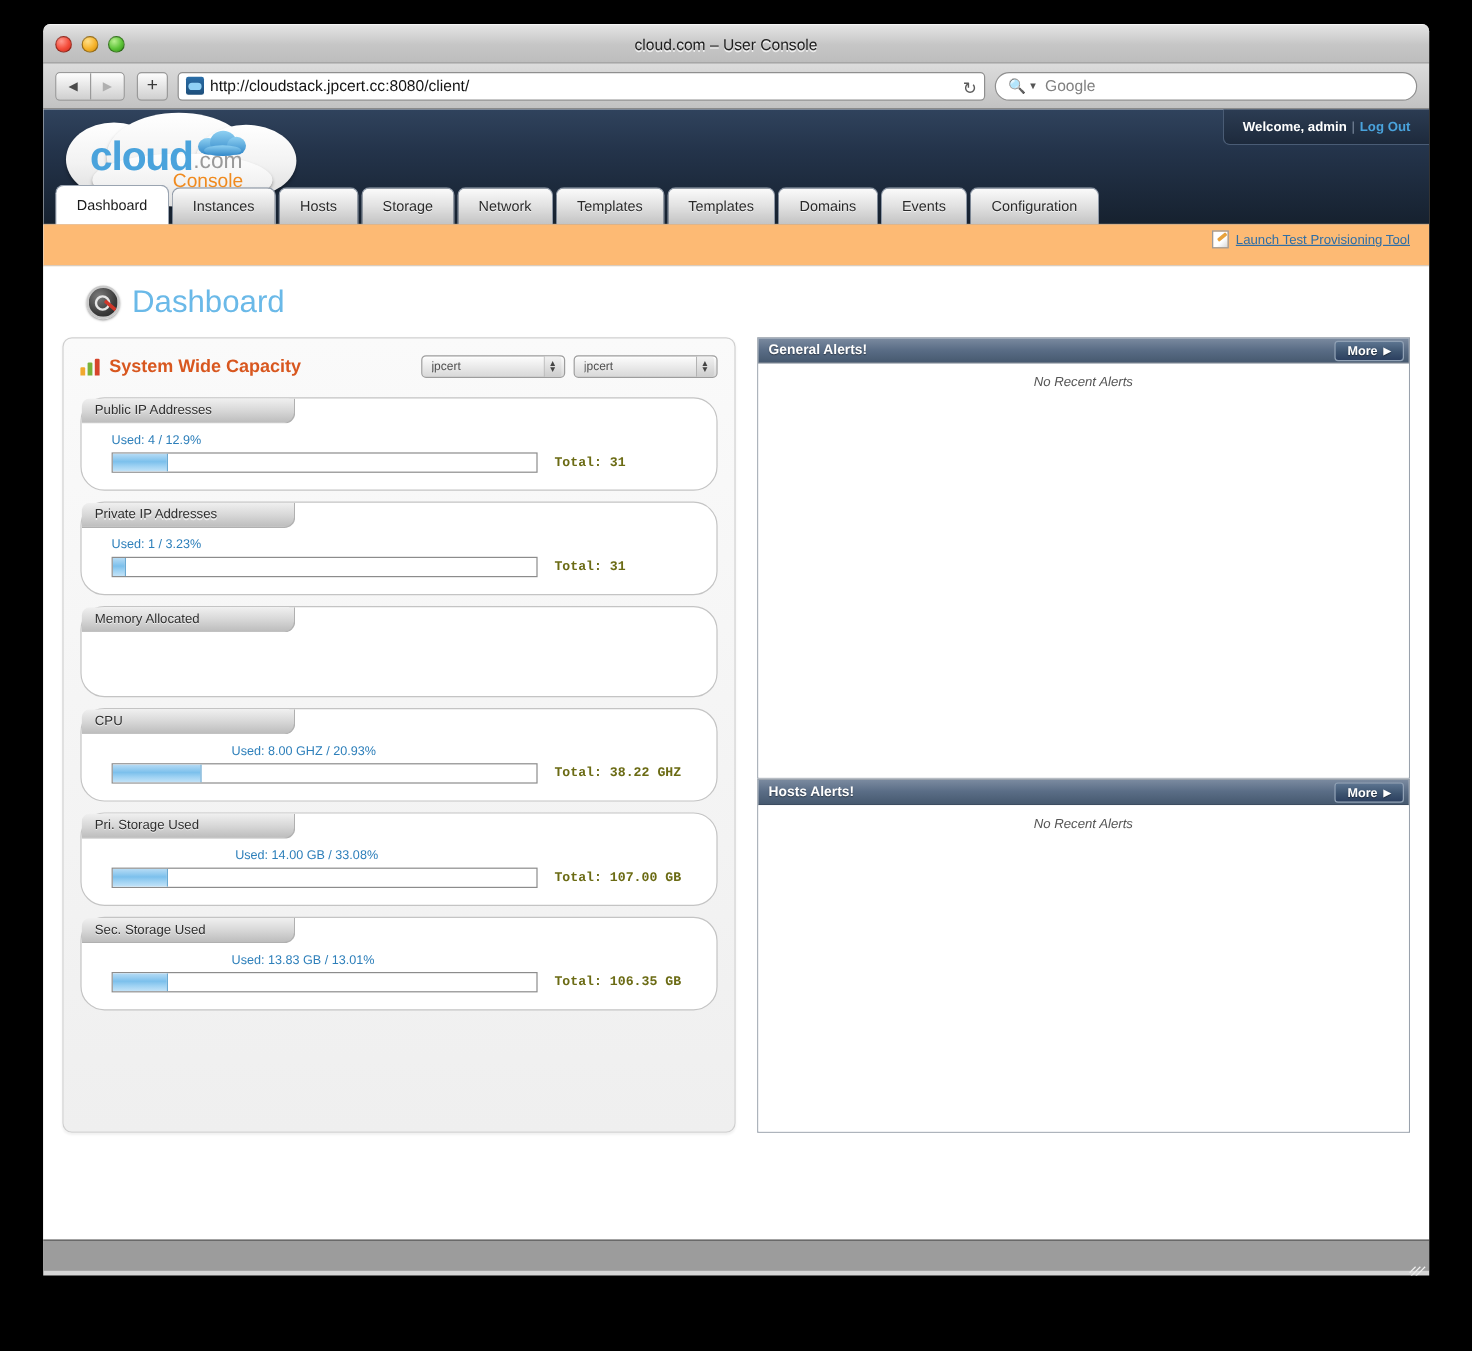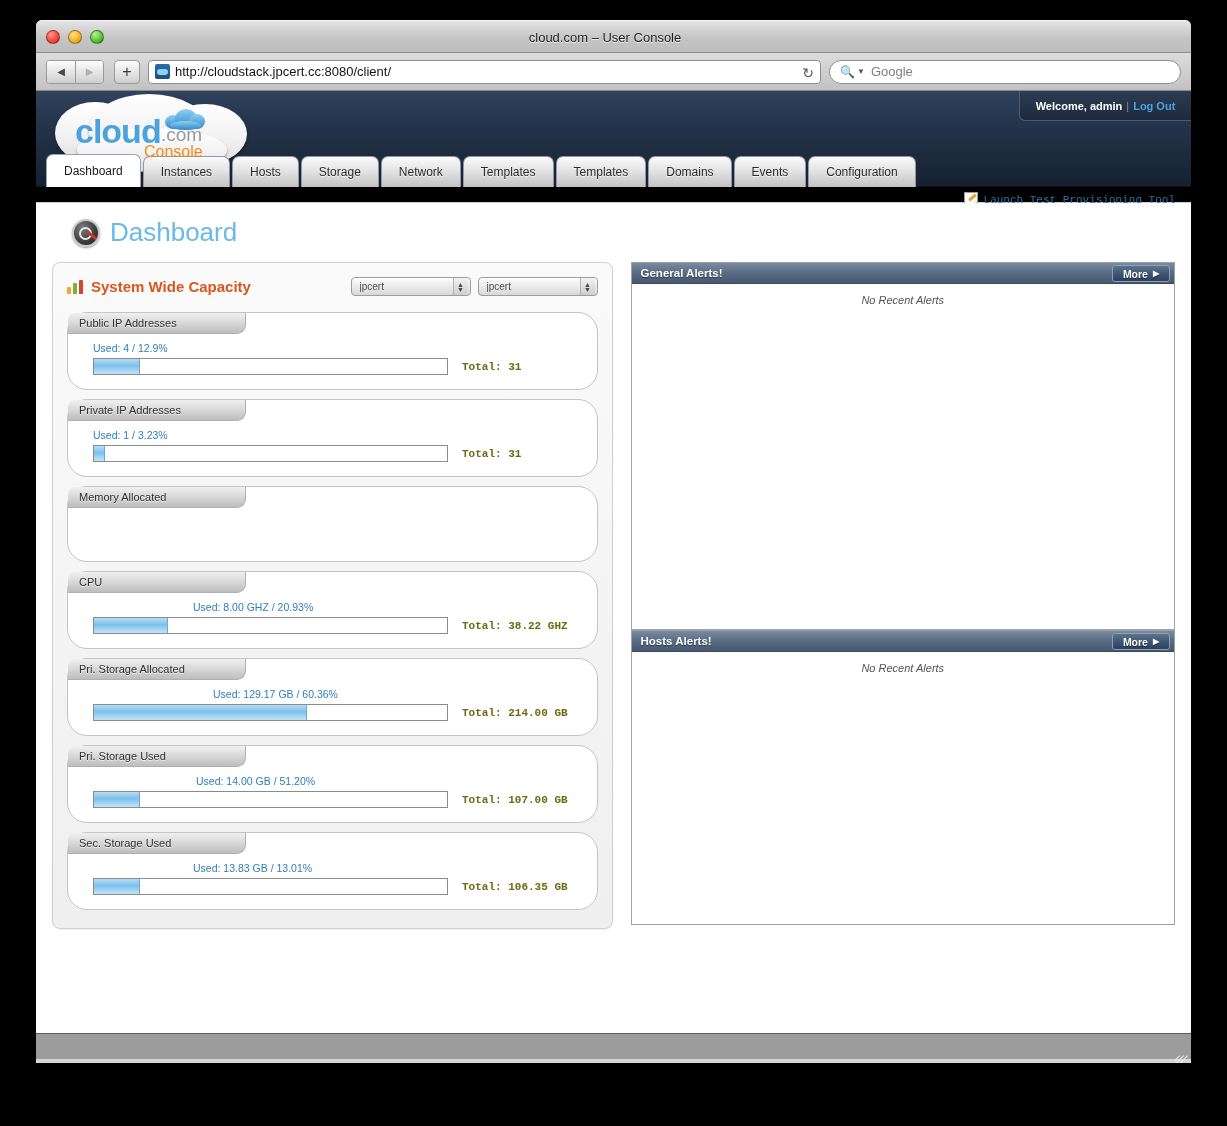--- a/index.html
+++ b/index.html
@@ -224,24 +224,23 @@
   .tab.active {
     background: #ffffff;
     color: #1a1a1a;
     height: 33px;
     border-color: #9aa4b1;
   }
 
   
   .subbar {
     position: relative;
-    height: 16px;
-    background: #000000;
+    height: 35px;
+    background: #fdba74;
     border-bottom: 1px solid #d0d0d0;
-    font-family: Liberation Mono, monospace;
   }
   .provision-link {
     position: absolute;
     right: 16px; top: 5px;
     display: flex; align-items: center; gap: 6px;
     font-size: 11px;
   }
   .pencil-icon {
     width: 14px; height: 15px;
     background: linear-gradient(135deg,#ffffff 60%,#d8d8d8 100%);
@@ -600,37 +599,25 @@
               <div class="used-label" style="padding-left:100px">Used: 8.00 GHZ / 20.93%</div>
               <div class="bar-row">
                 <div class="bar-track">
                   <div class="bar-fill" style="width: 20.93%;"></div>
                 </div>
                 <div class="total-label">Total: 38.22 GHZ</div>
               </div>
             </div>
           </div>
 
-          <div class="cap-card">
-            <div class="cap-card-head">Pri. Storage Allocated</div>
-            <div class="cap-body">
-              <div class="used-label" style="padding-left:120px">Used: 129.17 GB / 60.36%</div>
-              <div class="bar-row">
-                <div class="bar-track">
-                  <div class="bar-fill" style="width: 60.36%;"></div>
-                </div>
-                <div class="total-label">Total: 214.00 GB</div>
-              </div>
-            </div>
-          </div>
 
           <div class="cap-card">
             <div class="cap-card-head">Pri. Storage Used</div>
             <div class="cap-body">
-              <div class="used-label" style="padding-left:103px">Used: 14.00 GB / 51.20%</div>
+              <div class="used-label" style="padding-left:103px">Used: 14.00 GB / 33.08%</div>
               <div class="bar-row">
                 <div class="bar-track">
                   <div class="bar-fill" style="width: 13.08%;"></div>
                 </div>
                 <div class="total-label">Total: 107.00 GB</div>
               </div>
             </div>
           </div>
 
           <div class="cap-card" style="margin-bottom:0">

